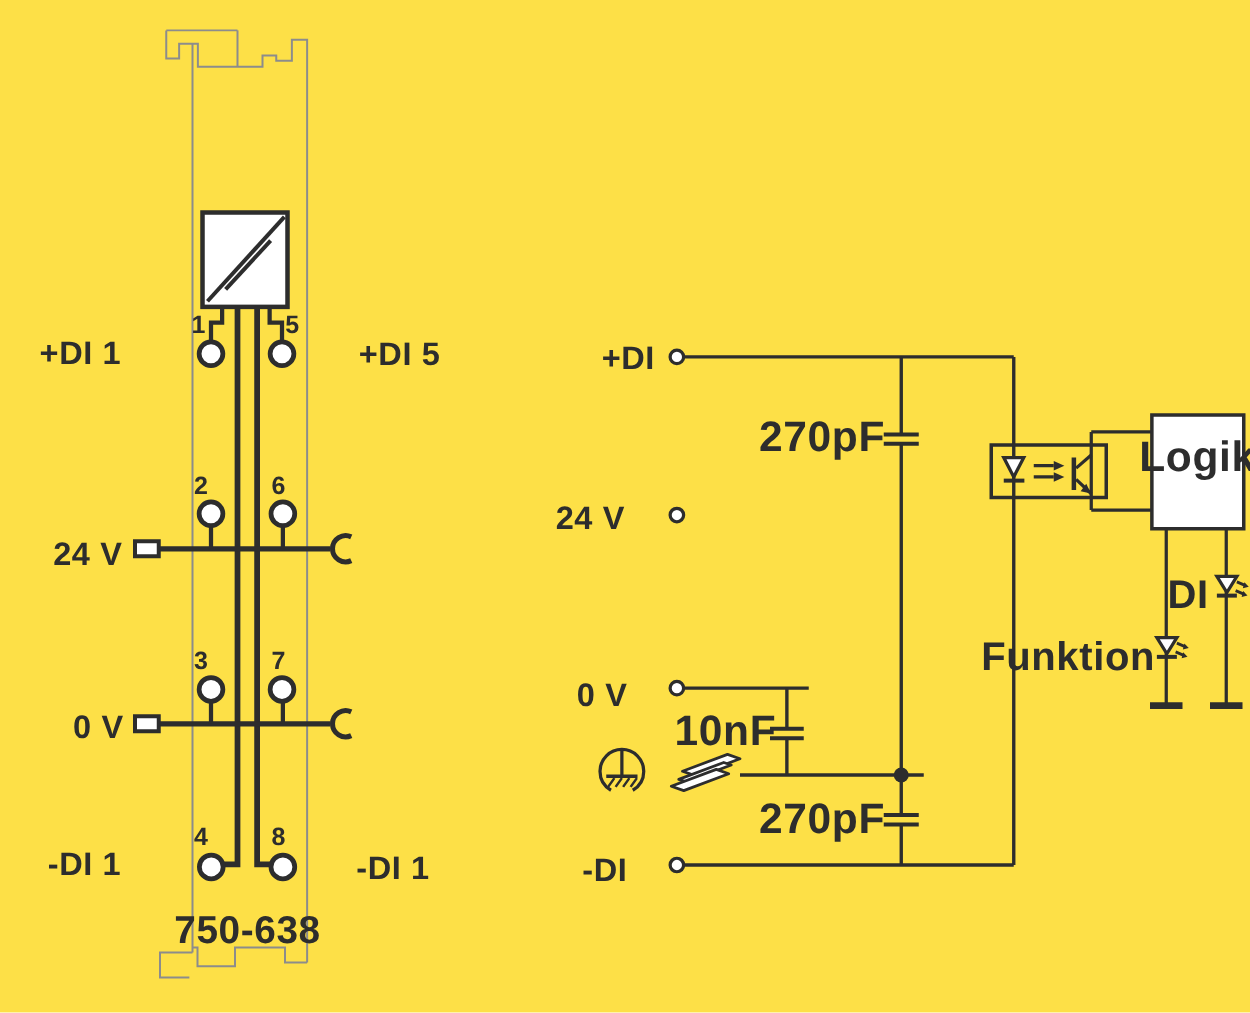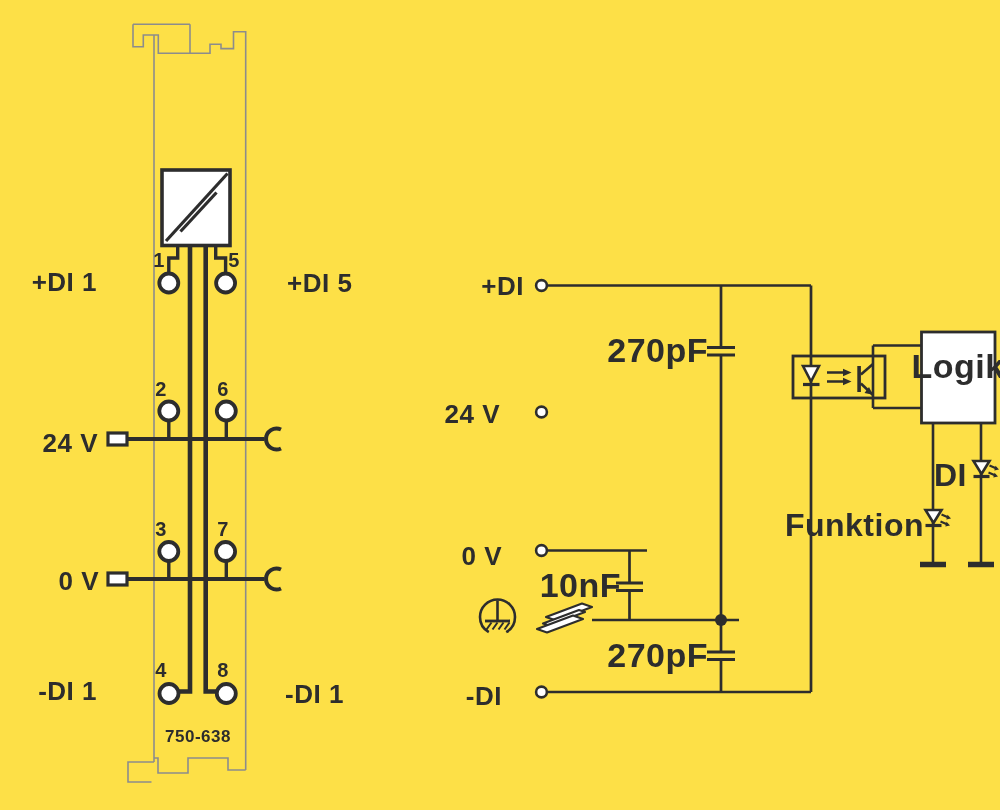--- a/index.html
+++ b/index.html
@@ -2,21 +2,21 @@
 <html><head>
 <meta charset="utf-8">
 <style>
   html,body{margin:0;padding:0;background:#fff;}
   .stage{position:relative;width:1000px;height:810px;background:#fde047;overflow:hidden;
          font-family:"Liberation Sans",sans-serif;color:#2d2d2d;}
   svg.layer{position:absolute;left:0;top:0;width:1000px;height:810px;}
   .lbl{position:absolute;font-weight:700;line-height:1;white-space:nowrap;color:#2d2d2d;
        letter-spacing:0.5px;}
   .f26{font-size:26px;} .f25{font-size:34px;} .f24{font-size:32px;}
-  .f23{font-size:17px;} .f20{font-size:20px;}
+  .f23{font-size:31px;} .f20{font-size:20px;}
   .ctr{transform:translateX(-50%);}
   
   .m-pdi1{right:903px;top:269px;} .m-24v{right:902px;top:430px;}
   .m-0v{right:901px;top:568px;}  .m-mdi1{right:903px;top:678px;}
   .m-pdi2{left:287px;top:270px;} .m-mdi2{left:285px;top:681px;}
   .m-pn{left:198px;top:728px;}
   .n1{left:159px;top:250px;} .n5{left:234px;top:250px;}
   .n2{left:161px;top:379px;} .n6{left:223px;top:379px;}
   .n3{left:161px;top:519px;} .n7{left:223px;top:519px;}
   .n4{left:161px;top:660px;} .n8{left:223px;top:660px;}

